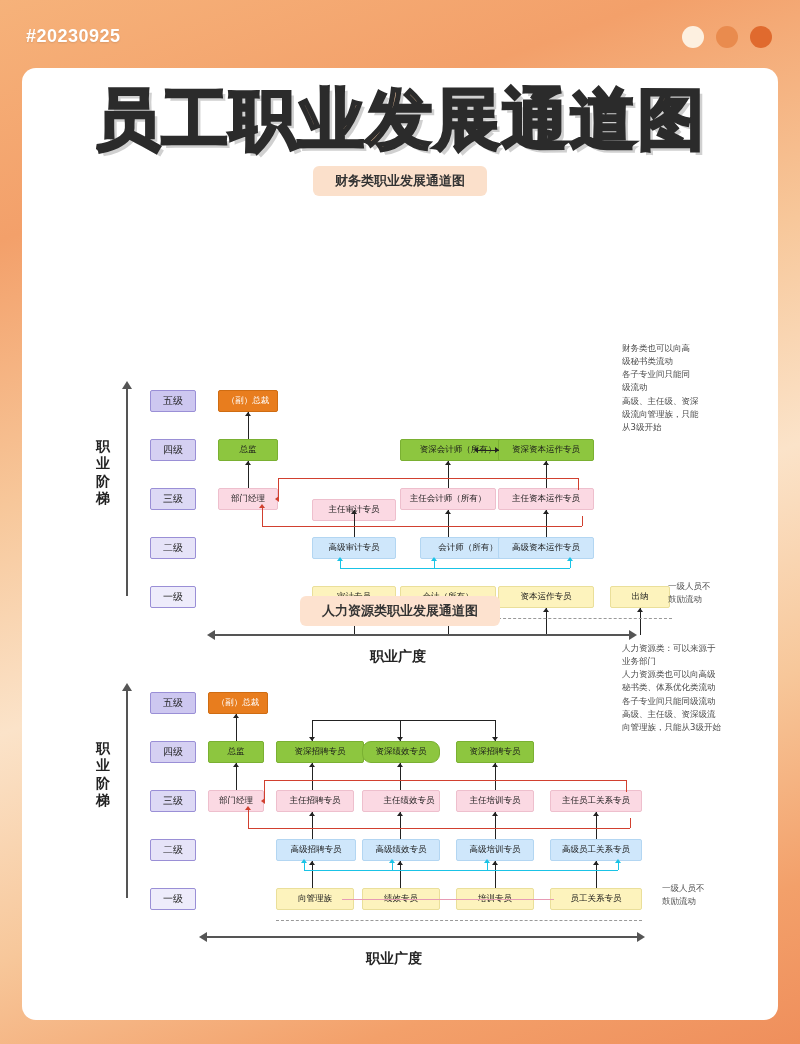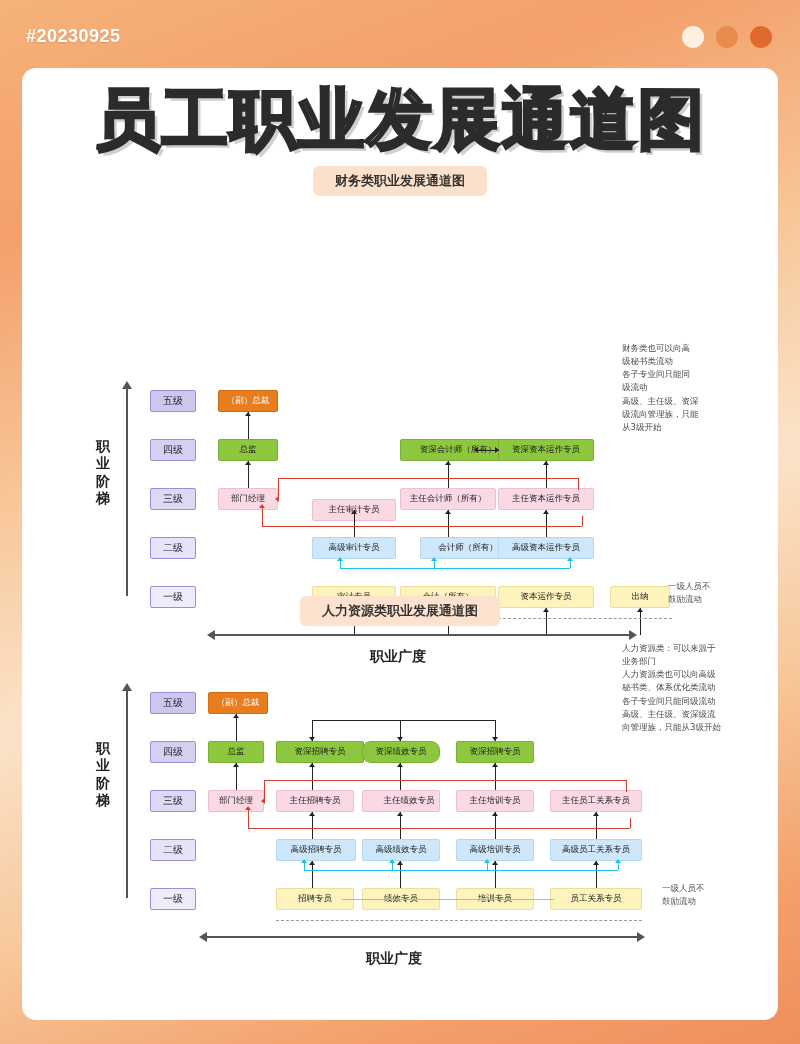--- a/index.html
+++ b/index.html
@@ -253,21 +253,21 @@
     <div class="box pink" style="left:254px; top:194px; width:78px;">主任招聘专员</div>
     <div class="box pink" style="left:340px; top:194px; width:78px;padding-left:16px;">主任绩效专员</div>
     <div class="box pink" style="left:434px; top:194px; width:78px;">主任培训专员</div>
     <div class="box pink" style="left:528px; top:194px; width:92px;">主任员工关系专员</div>
 
     <div class="box blue" style="left:254px; top:243px; width:80px;">高级招聘专员</div>
     <div class="box blue" style="left:340px; top:243px; width:78px;">高级绩效专员</div>
     <div class="box blue" style="left:434px; top:243px; width:78px;">高级培训专员</div>
     <div class="box blue" style="left:528px; top:243px; width:92px;">高级员工关系专员</div>
 
-    <div class="box yellow" style="left:254px; top:292px; width:78px;">招聘专员</div>
+    <div class="box yellow" style="left:254px; top:292px; width:78px;">向管理族</div>
     <div class="box yellow" style="left:340px; top:292px; width:78px;">绩效专员</div>
     <div class="box yellow" style="left:434px; top:292px; width:78px;">培训专员</div>
     <div class="box yellow" style="left:528px; top:292px; width:92px;">员工关系专员</div>
 
     <div class="conn v" style="left:214px; top:118px; height:27px;"></div>
     <div class="arr-up" style="left:211px; top:118px;"></div>
     <div class="conn v" style="left:214px; top:167px; height:27px;"></div>
     <div class="arr-up" style="left:211px; top:167px;"></div>
 
     <div class="conn h" style="left:290px; top:124px; width:183px;"></div>

